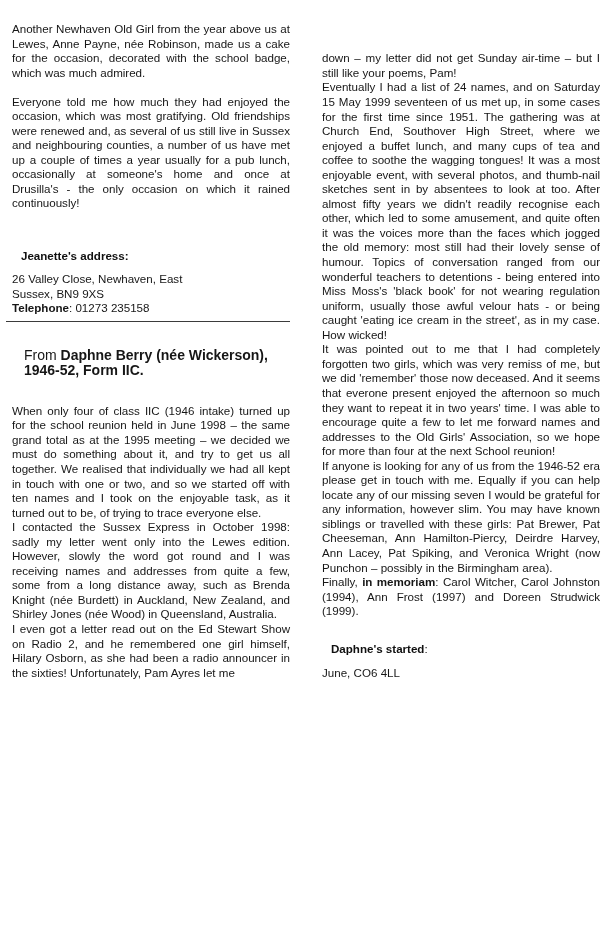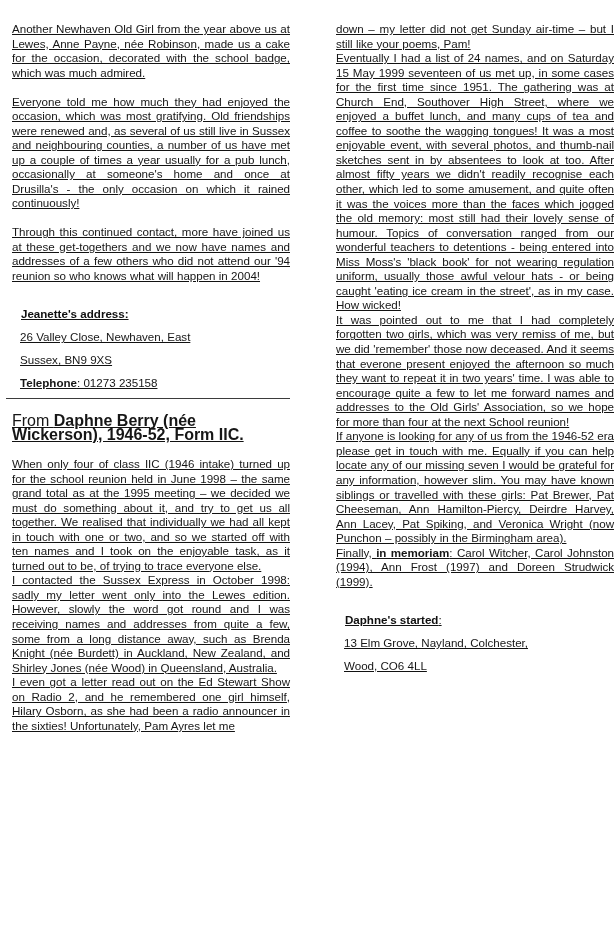--- a/index.html
+++ b/index.html
@@ -16,23 +16,22 @@
   }
   .page {
     position: relative;
     width: 616px;
     height: 930px;
     box-sizing: border-box;
     padding: 22px 12px 0 12px;
   }
   .columns {
     display: flex;
-    gap: 46px;
-    align-items: flex-start;
-    text-decoration: underline;
+    gap: 32px;
+    align-items: flex-end;
   }
   .col {
     width: 278px;
     flex: 0 0 278px;
   }
   p, .para {
     margin: 0;
     font-size: 11.6px;
     line-height: 14.55px;
     text-align: justify;
@@ -45,58 +44,57 @@
   .b { font-weight: bold; }
   .heading {
     margin: 9px;
     font-size: 11.6px;
     line-height: 14.55px;
     font-weight: bold;
     text-align: left;
     color: #101010;
   }
   .addr-line {
-    margin: 8px;
+    margin: 0;
     font-size: 11.6px;
     line-height: 14.55px;
     text-align: justify;
     color: #161616;
   }
   .addr-line.last { text-align: left; }
   .rule {
     border: 0;
     border-top: 1.6px solid #2a2a2a;
     margin: 5px 0 0 0;
     width: 284px;
     margin-left: -6px;
     opacity: 0.92;
   }
   .from-line {
-    margin: 0;
-    font-size: 16px;
+    margin: 12px;
+    font-size: 14px;
     line-height: 14.55px;
     text-align: left;
     color: #161616;
   }
 </style>
 </head>
 <body>
 
 <div class="page">
   <div class="columns">
 
     <div class="col">
 
       <p class="para">Another Newhaven Old Girl from the year above us at Lewes, Anne Payne, née Robinson, made us a cake for the occasion, decorated with the school badge, which was much admired.</p>
       <div class="gap"></div>
 
       <p class="para">Everyone told me how much they had enjoyed the occasion, which was most gratifying.   Old friendships were renewed and, as several of us still live in Sussex and neighbouring counties, a number of us have met up a couple of times a year usually for a pub lunch, occasionally at someone's home and once at Drusilla's - the only occasion on which it rained continuously!</p>
       <div class="gap"></div>
 
-      <p class="para">Through this continued contact, more have joined us at these get-togethers and we now have names and addresses of a few others who did not attend our '94 reunion so who knows what will happen in 2004!</p>
       <div class="gap"></div>
 
       <p class="heading">Jeanette's address:</p>
       <p class="addr-line">26 Valley Close, Newhaven, East</p>
       <p class="addr-line last">Sussex, BN9 9XS</p>
       <p class="addr-line last"><span class="b">Telephone</span><span>: 01273 235158</span></p>
 
       <hr class="rule">
 
       <div class="gap"></div>
@@ -116,19 +114,18 @@
       <p class="para">down – my letter did not get Sunday air-time – but I still like your poems, Pam!</p>
       <p class="para">Eventually I had a list of 24 names, and on Saturday 15 May 1999 seventeen of us met up, in some cases for the first time since 1951.   The gathering was at Church End, Southover High Street, where we enjoyed a buffet lunch, and many cups of tea and coffee to soothe the wagging tongues!   It was a most enjoyable event, with several photos, and thumb-nail sketches sent in by absentees to look at too.  After almost fifty years we didn't readily recognise each other, which led to some amusement, and quite often it was the voices more than the faces which jogged the old memory: most still had their lovely sense of humour.   Topics of conversation ranged from our wonderful teachers to detentions - being entered into Miss Moss's 'black book' for not wearing regulation uniform, usually those awful velour hats - or being caught 'eating ice cream in the street', as in my case.   How wicked!</p>
       <p class="para">It was pointed out to me that I had completely forgotten two girls, which was very remiss of me, but we did 'remember' those now deceased.   And it seems that everone present enjoyed the afternoon so much they want to repeat it in two years' time.  I was able to encourage quite a few to let me forward names and addresses to the Old Girls' Association, so we hope for more than four at the next School reunion!</p>
       <p class="para">If anyone is looking for any of us from the 1946-52 era please get in touch with me. Equally if you can help locate any of our missing seven I would be grateful for any information, however slim.   You may have known siblings or travelled with these girls: Pat Brewer, Pat Cheeseman, Ann Hamilton-Piercy, Deirdre Harvey, Ann Lacey, Pat Spiking, and Veronica Wright (now Punchon – possibly in the Birmingham area).</p>
 
       <p class="para"><span>Finally, </span><span class="b">in memoriam</span><span>: Carol Witcher, Carol Johnston (1994), Ann Frost (1997) and Doreen Strudwick (1999).</span></p>
 
       <div class="gap"></div>
 
       <p class="heading"><span class="b">Daphne's started</span><span style="font-weight:normal">:</span></p>
-      <p class="addr-line">13 Elm Grove, Nayland, Colchester,</p>
-      <p class="addr-line last">Wood, CO6 4LL</p>
+      <p class="addr-line last">June, CO6 4LL</p>
 
     </div>
 
   </div>
 </div>
 
 </body></html>

